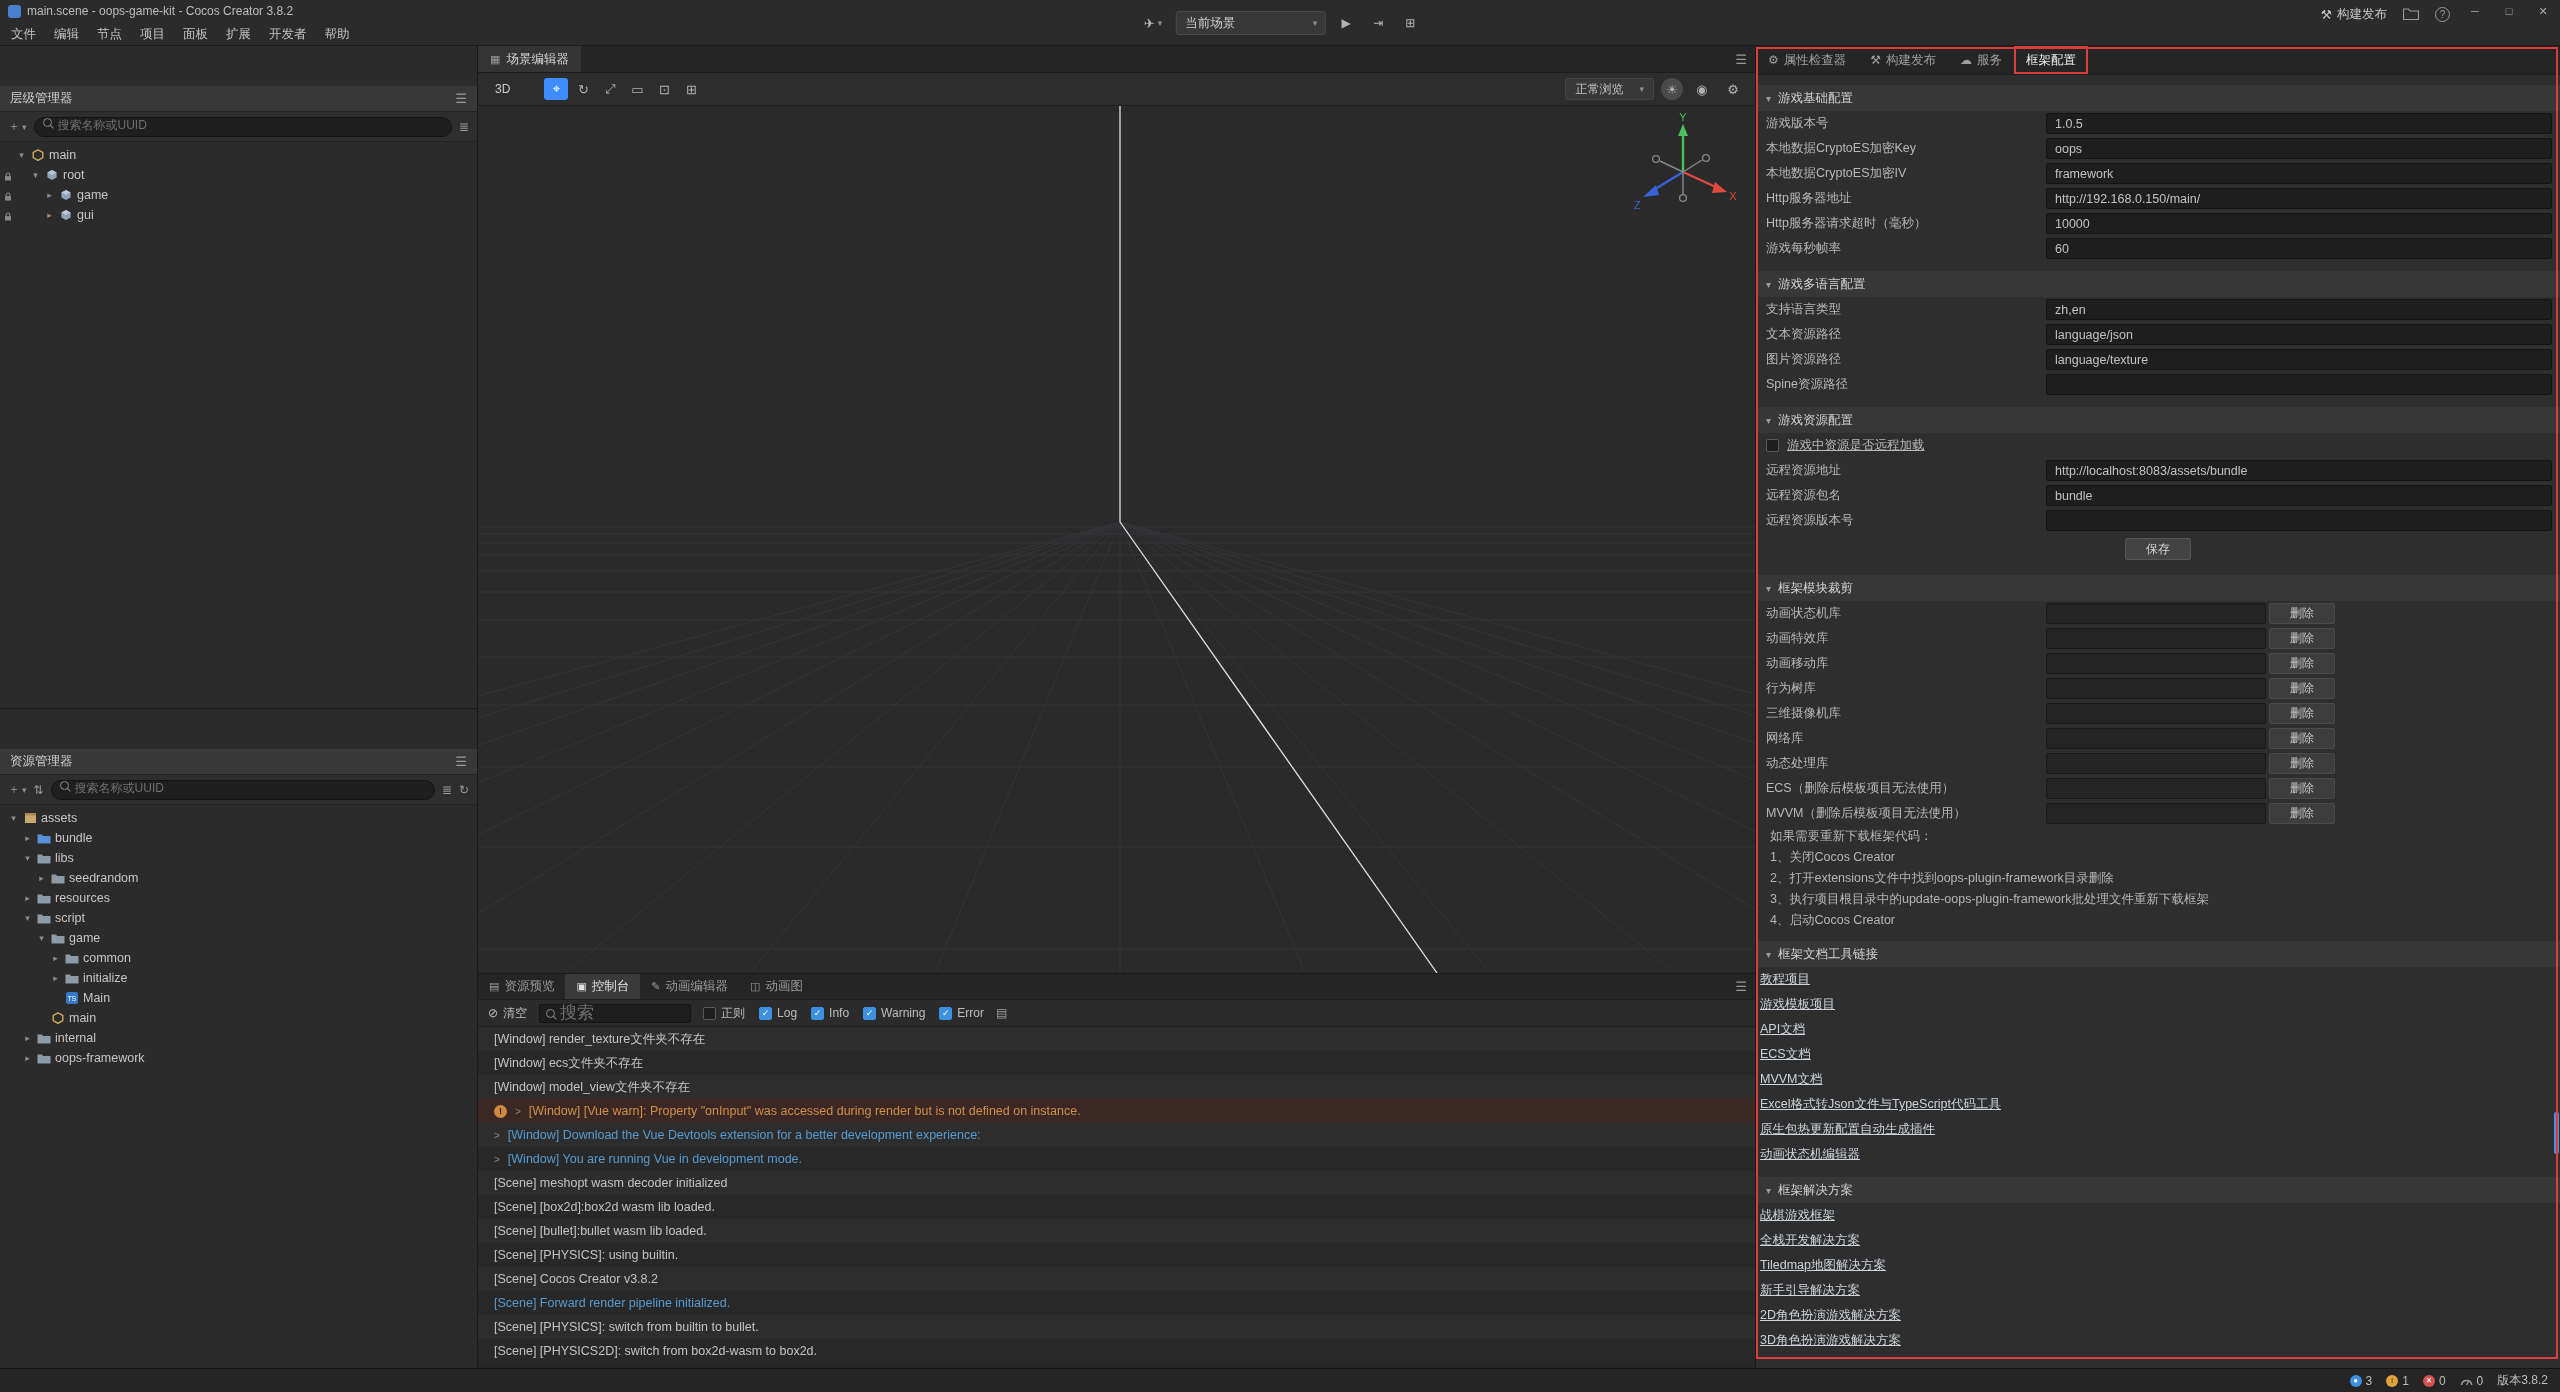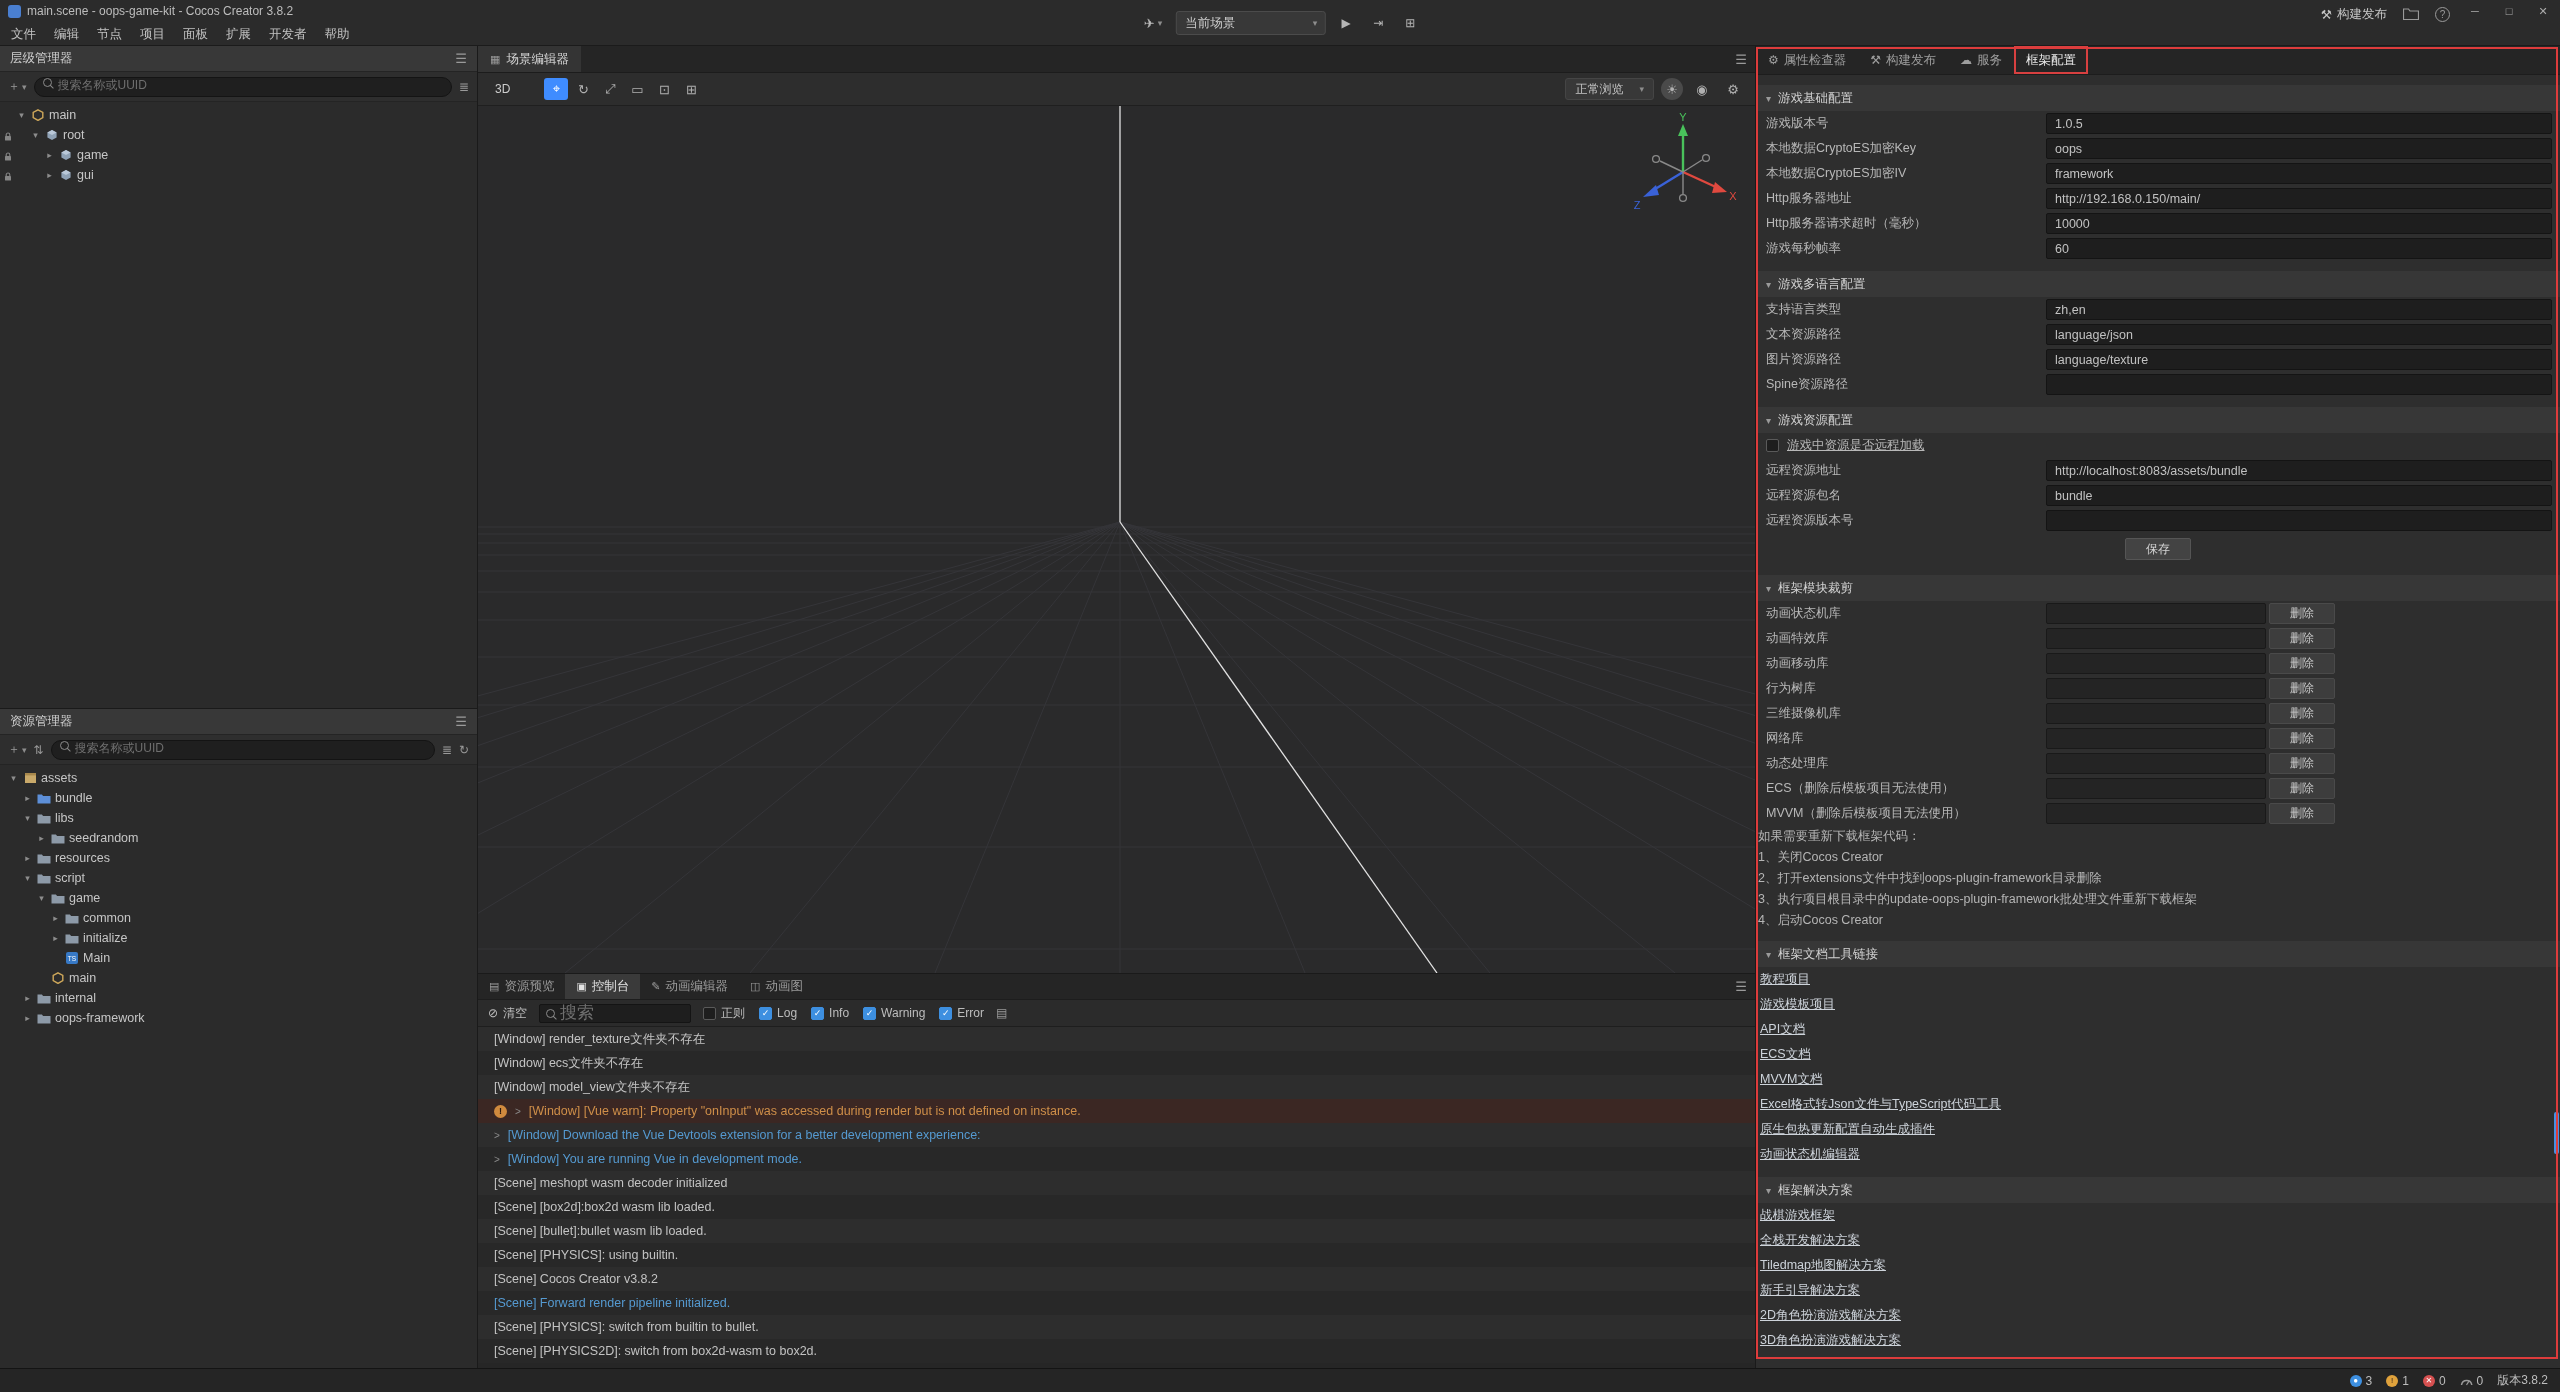--- a/index.html
+++ b/index.html
@@ -30,21 +30,21 @@
   .window-controls { position:absolute; right:0; top:0; height:22px; display:flex; }
   .wbtn { width:34px; height:22px; display:flex; align-items:center; justify-content:center; color:#ababab; font-size:11px; }
 
   
   .main { position:absolute; top:46px; bottom:24px; left:0; right:0; display:flex; }
   .left-col { width:478px; display:flex; flex-direction:column; border-right:1px solid #1a1a1a; background:#2b2b2b; }
   .center-col { flex:1; display:flex; flex-direction:column; border-right:1px solid #1a1a1a; min-width:0; }
   .right-col { width:804px; background:#2e2e2e; position:relative; display:flex; flex-direction:column; }
 
   
-  .panel-header { height:26px; background:#383838; display:flex; align-items:center; justify-content:space-between; padding:0 10px; font-size:12.5px; color:#cfcfcf; border-bottom:1px solid #242424; }
+  .panel-header { height:26px; background:#383838; display:flex; align-items:center; justify-content:space-between; padding:0 10px; font-size:12.5px; color:#cfcfcf; border-bottom:1px solid #242424;margin-top:40px; }
   .hmenu { color:#9a9a9a; font-size:13px; }
   .search-row { height:30px; display:flex; align-items:center; gap:7px; padding:0 8px; background:#2e2e2e; border-bottom:1px solid #242424; }
   .sicon { color:#9a9a9a; font-size:12px; display:flex; align-items:center; gap:2px; }
   .search-pill { flex:1; height:20px; background:#1f1f1f; border:1px solid #141414; border-radius:10px; display:flex; align-items:flex-start; gap:6px; padding:0 8px; }
   .search-pill input { background:transparent; border:0; outline:0; color:#9a9a9a; font-size:12px; width:100%; font-family:inherit; }
   .search-pill input::placeholder { color:#6f6f6f; }
   .mag { width:9px; height:9px; border:1.4px solid #8a8a8a; border-radius:50%; position:relative; flex-shrink:0; }
   .mag::after { content:''; position:absolute; width:5px; height:1.4px; background:#8a8a8a; transform:rotate(45deg); right:-3px; bottom:-2px; }
   .hierarchy { height:663px; display:flex; flex-direction:column; border-bottom:1px solid #1a1a1a; }
   .assets { flex:1; display:flex; flex-direction:column; min-height:0; }
@@ -100,21 +100,21 @@
   .insp-content { flex:1; overflow:hidden; position:relative; background:#2e2e2e; }
   .section-header { height:26px; background:#373737; display:flex; align-items:center; gap:7px; padding:0 10px; font-size:12.5px; color:#d2d2d2; margin-top:10px; }
   .section-header .chev { color:#9a9a9a; font-size:10px; }
   .field-row { height:25px; display:flex; align-items:center; padding:0 8px 0 10px; }
   .field-label { width:280px; flex-shrink:0; font-size:12.5px; color:#b8b8b8; white-space:nowrap; overflow:hidden; }
   .field-input { flex:1; height:21px; background:#1e1e1e; border:1px solid #141414; border-radius:2px; padding:0 8px; font-size:12.5px; color:#c2c2c2; display:flex; align-items:center; white-space:nowrap; overflow:hidden; }
   .check-row { height:25px; display:flex; align-items:center; gap:8px; padding-left:10px; font-size:12.5px; color:#b8b8b8;text-decoration:underline; }
   .module-row { height:25px; display:flex; align-items:center; padding:0 10px; }
   .module-strip { width:220px; height:21px; background:#242424; border:1px solid #191919; border-radius:2px; }
   .module-btn { width:66px; height:21px; margin-left:3px; background:#3d3d3d; border:1px solid #4a4a4a; border-radius:2px; display:flex; align-items:center; justify-content:center; font-size:12px; color:#c8c8c8; }
-  .note-line { height:21px; line-height:21px; padding-left:2px; font-size:12.5px; color:#b5b5b5; white-space:nowrap; }
+  .note-line { height:21px; line-height:21px; padding-left:14px; font-size:12.5px; color:#b5b5b5; white-space:nowrap; }
   .link-row { height:25px; display:flex; align-items:center; padding-left:4px; }
   .link-row span { font-size:12.5px; color:#cdd3da; text-decoration:underline; }
   .save-row { height:32px; display:flex; align-items:center; justify-content:center; }
   .save-btn { min-width:66px; height:22px; padding:0 10px; background:#434343; border:1px solid #555; border-radius:2px; display:flex; align-items:center; justify-content:center; font-size:12px; color:#d5d5d5; }
   .insp-scroll-thumb { position:absolute; right:1px; top:1066px; width:5px; height:42px; background:#4a8fe2; border-radius:2px; z-index:5; }
 
   
   .statusbar { position:absolute; bottom:0; left:0; right:0; height:24px; background:#252525; border-top:1px solid #141414; display:flex; align-items:center; justify-content:flex-end; gap:14px; padding-right:12px; font-size:12px; color:#bdbdbd; z-index:20; }
   .sdot { width:12px; height:12px; border-radius:50%; display:inline-flex; align-items:center; justify-content:center; font-size:8px; color:#fff; }
   .scount { display:flex; align-items:center; gap:4px; }

